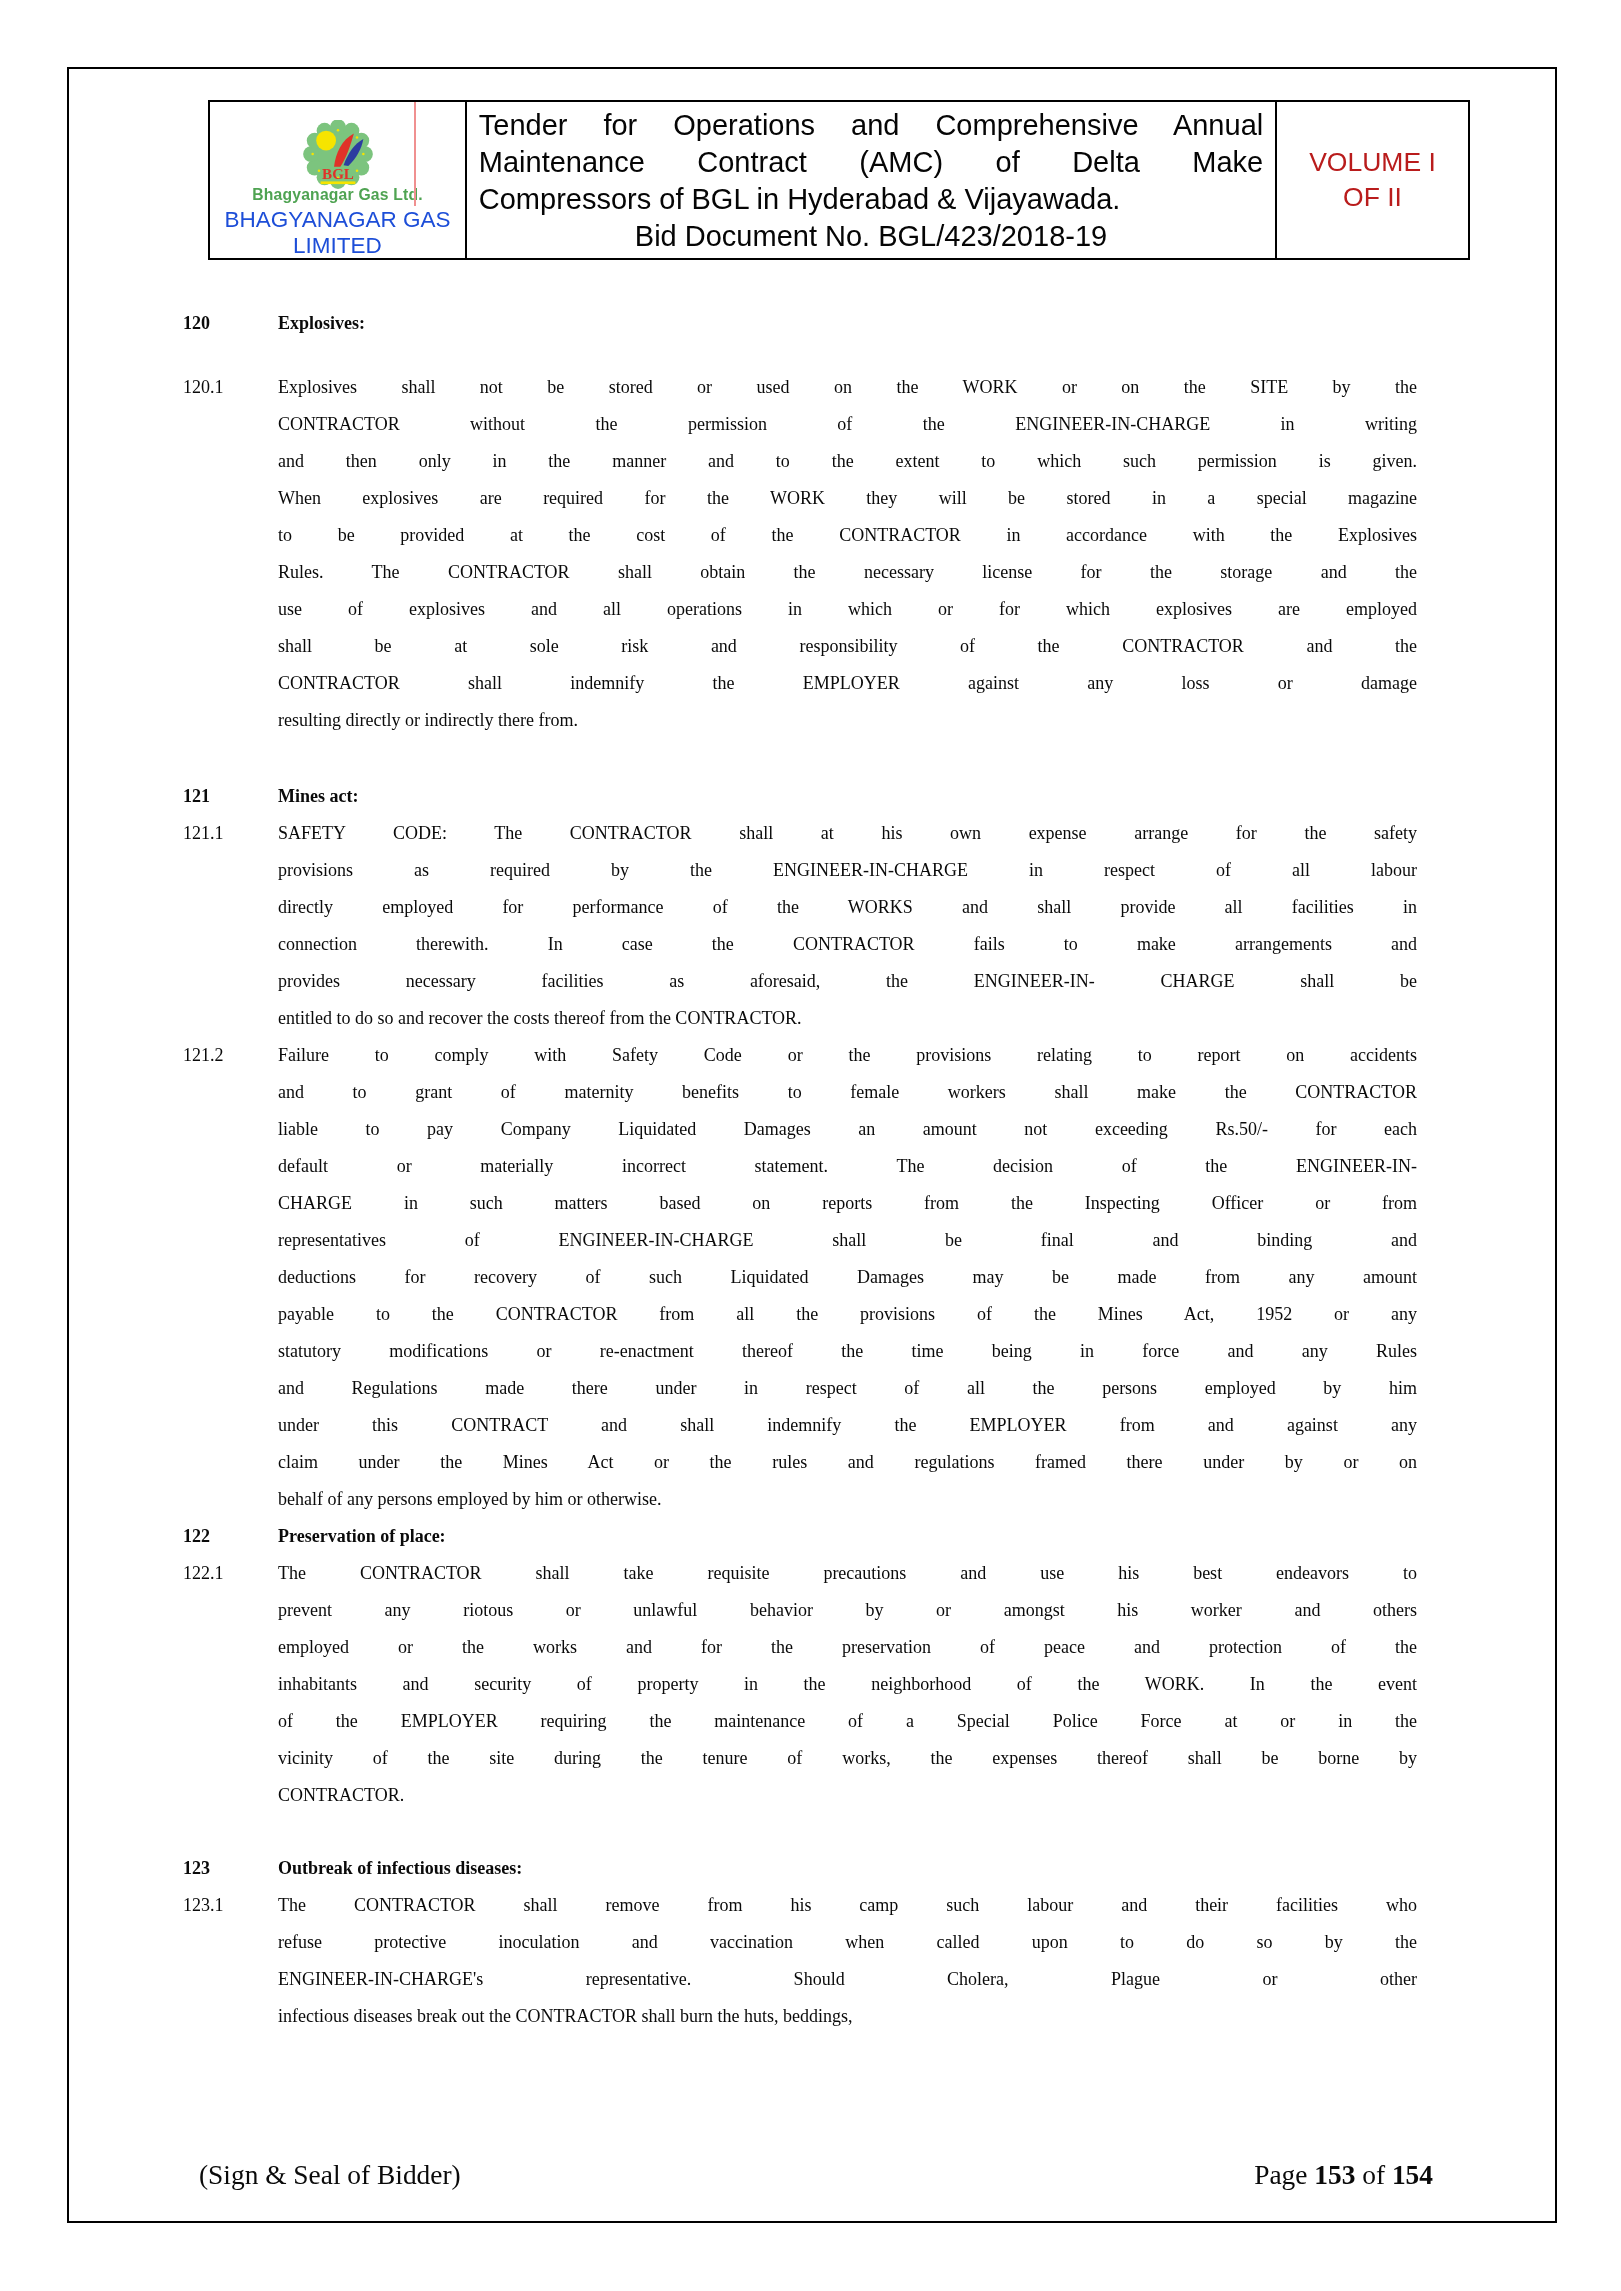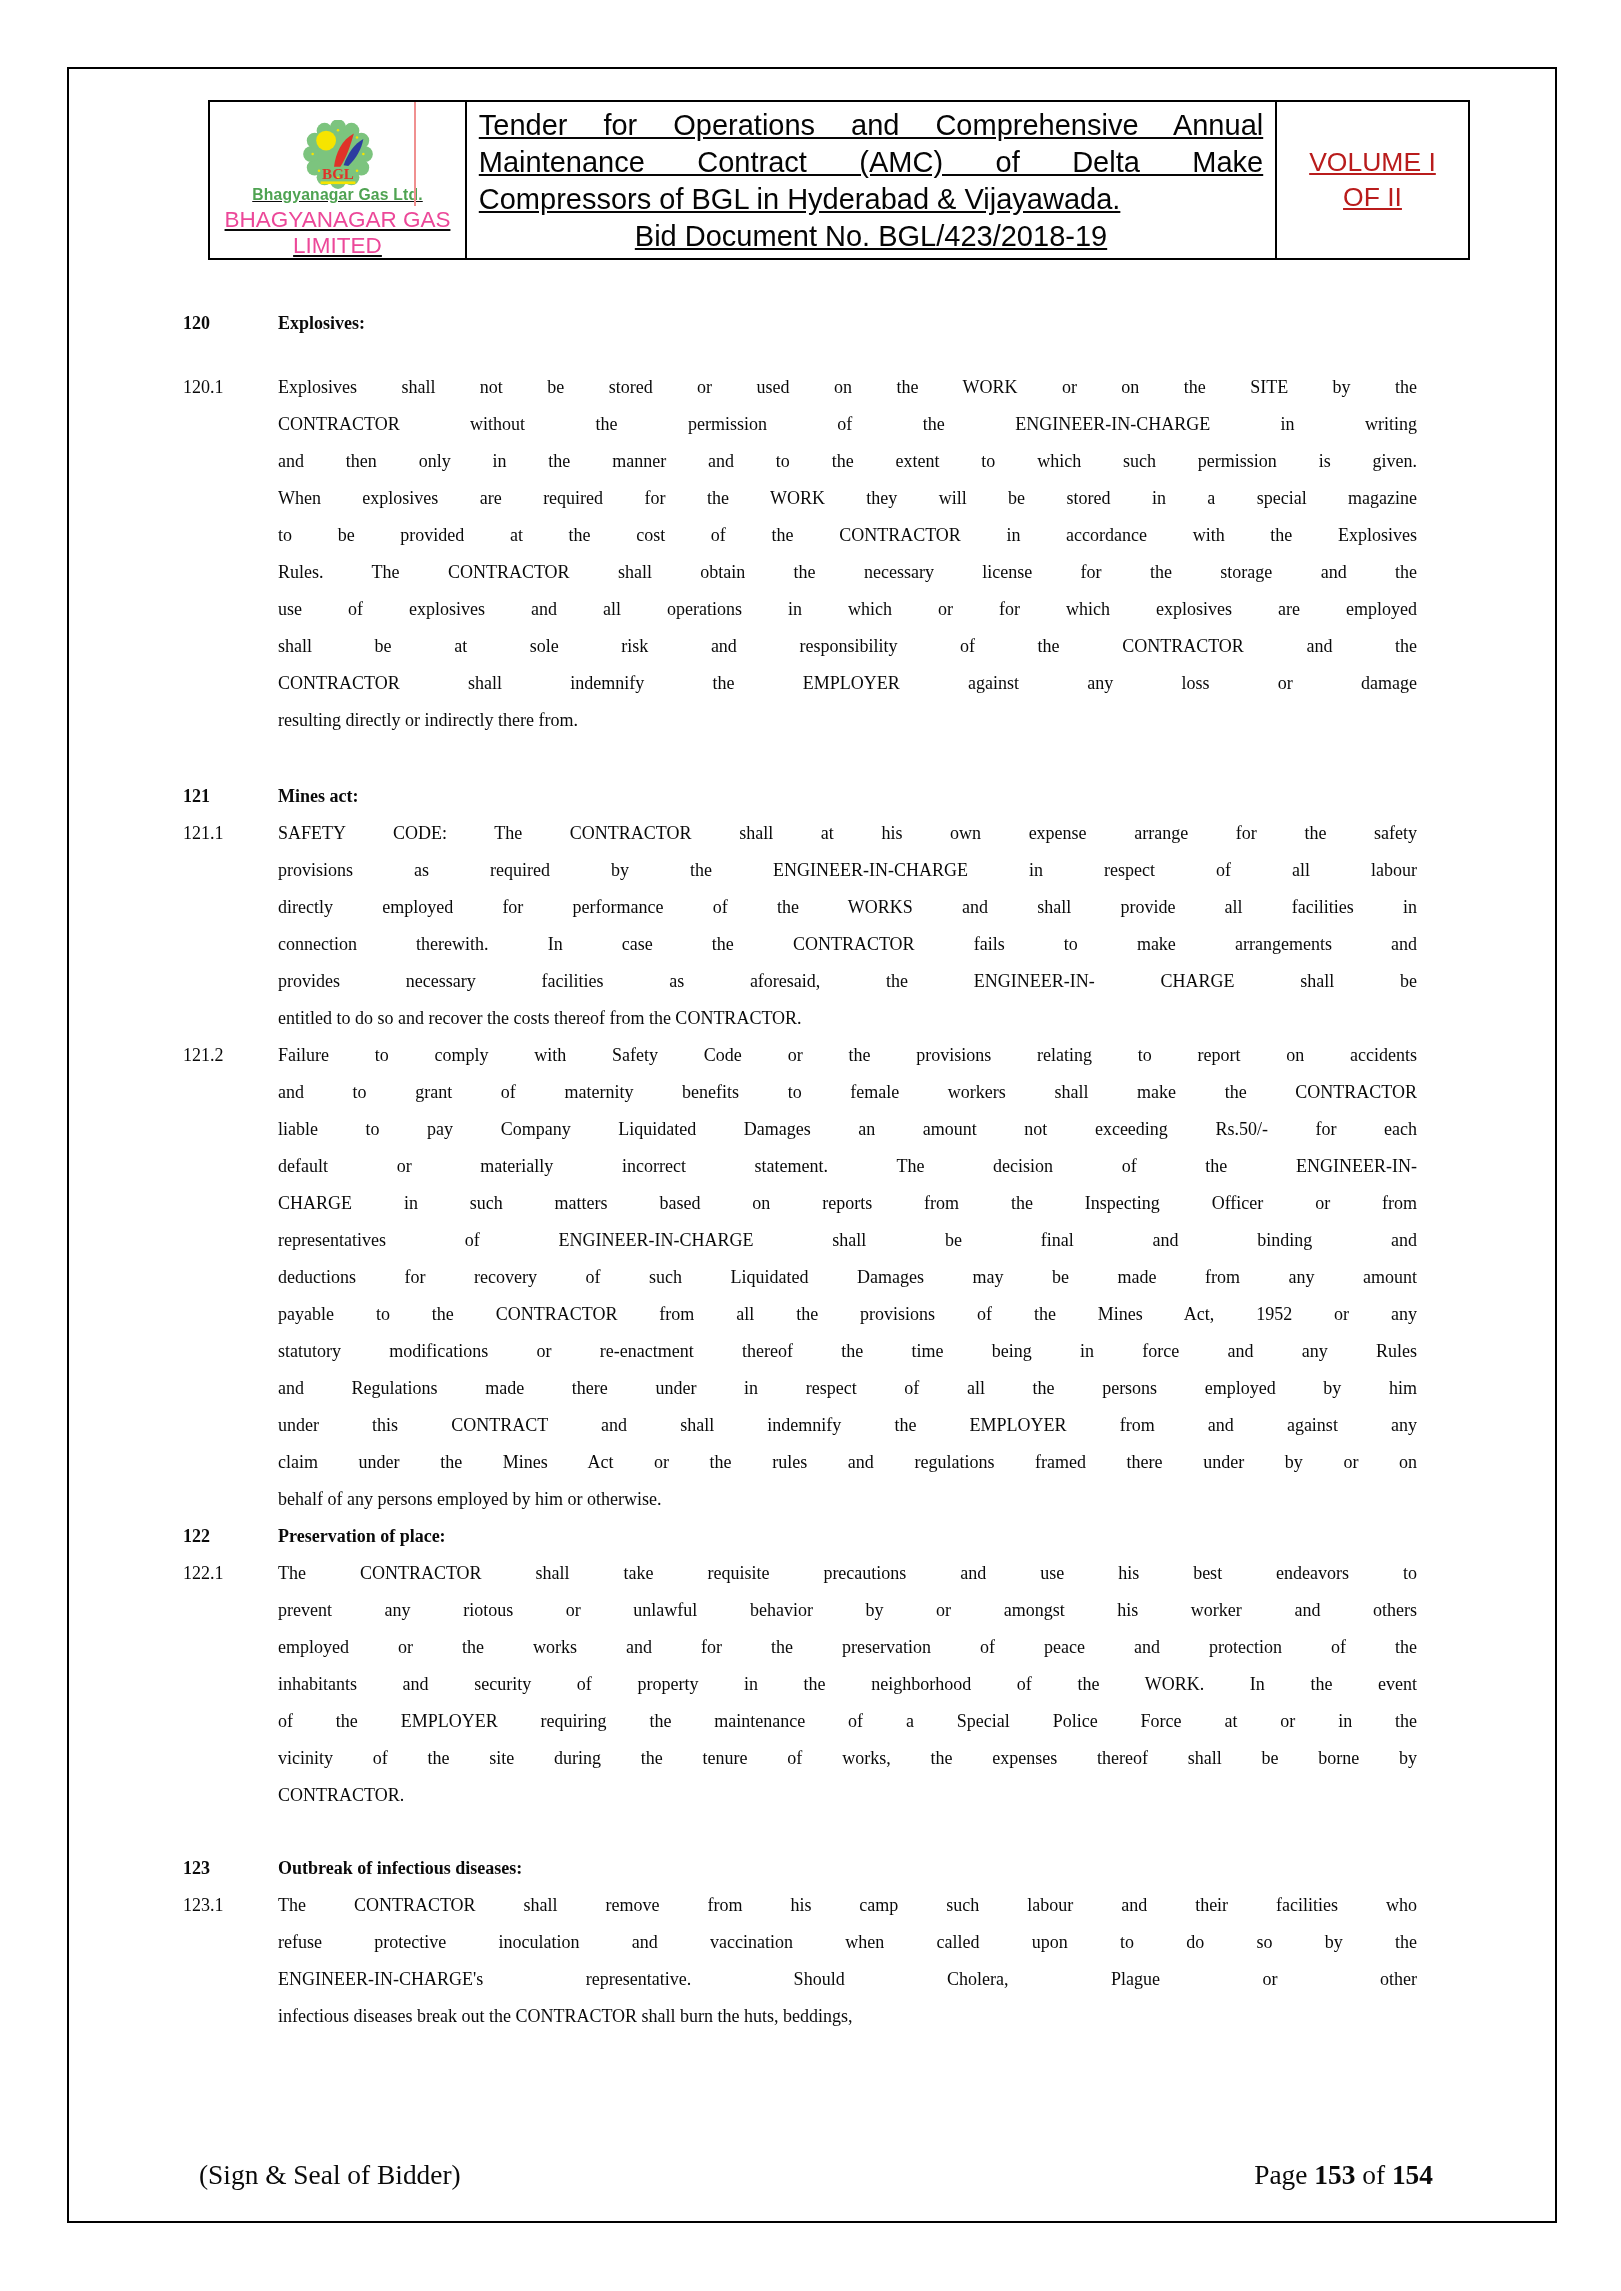--- a/index.html
+++ b/index.html
@@ -17,35 +17,35 @@
   .canvas{position:relative;width:1621px;height:2292px;background:#fff;overflow:hidden;}
   .page{
     position:absolute;left:67px;top:67px;width:1490px;height:2156px;
     border:2px solid #000;background:#fff;
   }
   
   .hdr{
     margin:31px 0 0 139px;width:1262px;height:160px;
     display:flex;border:2px solid #000;
   }
-  .cell{height:100%;text-decoration:underline;}
+  .cell{height:100%;}
   .logo-cell{
     position:relative;width:257px;border-right:2px solid #000;
     display:flex;flex-direction:column;align-items:center;justify-content:center;
     padding-top:18px;
   }
   .scanline{position:absolute;top:0;left:204px;width:2px;height:104px;background:var(--scan-line-red);}
   .logo-caption{
     font-family:"Liberation Sans","DejaVu Sans",sans-serif;
     font-size:15.7px;line-height:16.7px;font-weight:bold;color:var(--caption-green);
     letter-spacing:0.2px;margin-top:-3.9px;
   }
   .company{
     font-family:"Liberation Sans","DejaVu Sans",sans-serif;
-    font-size:22.5px;line-height:25.5px;text-align:center;color:#ec4899;margin-top:2.9px;
+    font-size:22.5px;line-height:25.5px;text-align:center;color:#1d4ed8;margin-top:2.9px;
   }
   .title-cell{
     flex:1;border-right:2px solid #000;padding:4.9px 11.8px 0 11.8px;
     font-family:"Liberation Sans","DejaVu Sans",sans-serif;
     font-size:29px;line-height:37px;color:#050505;
   }
   .bid-doc{text-align:center;}
   .vol-cell{
     width:191px;display:flex;flex-direction:column;align-items:center;justify-content:center;
     font-family:"Liberation Sans","DejaVu Sans",sans-serif;

